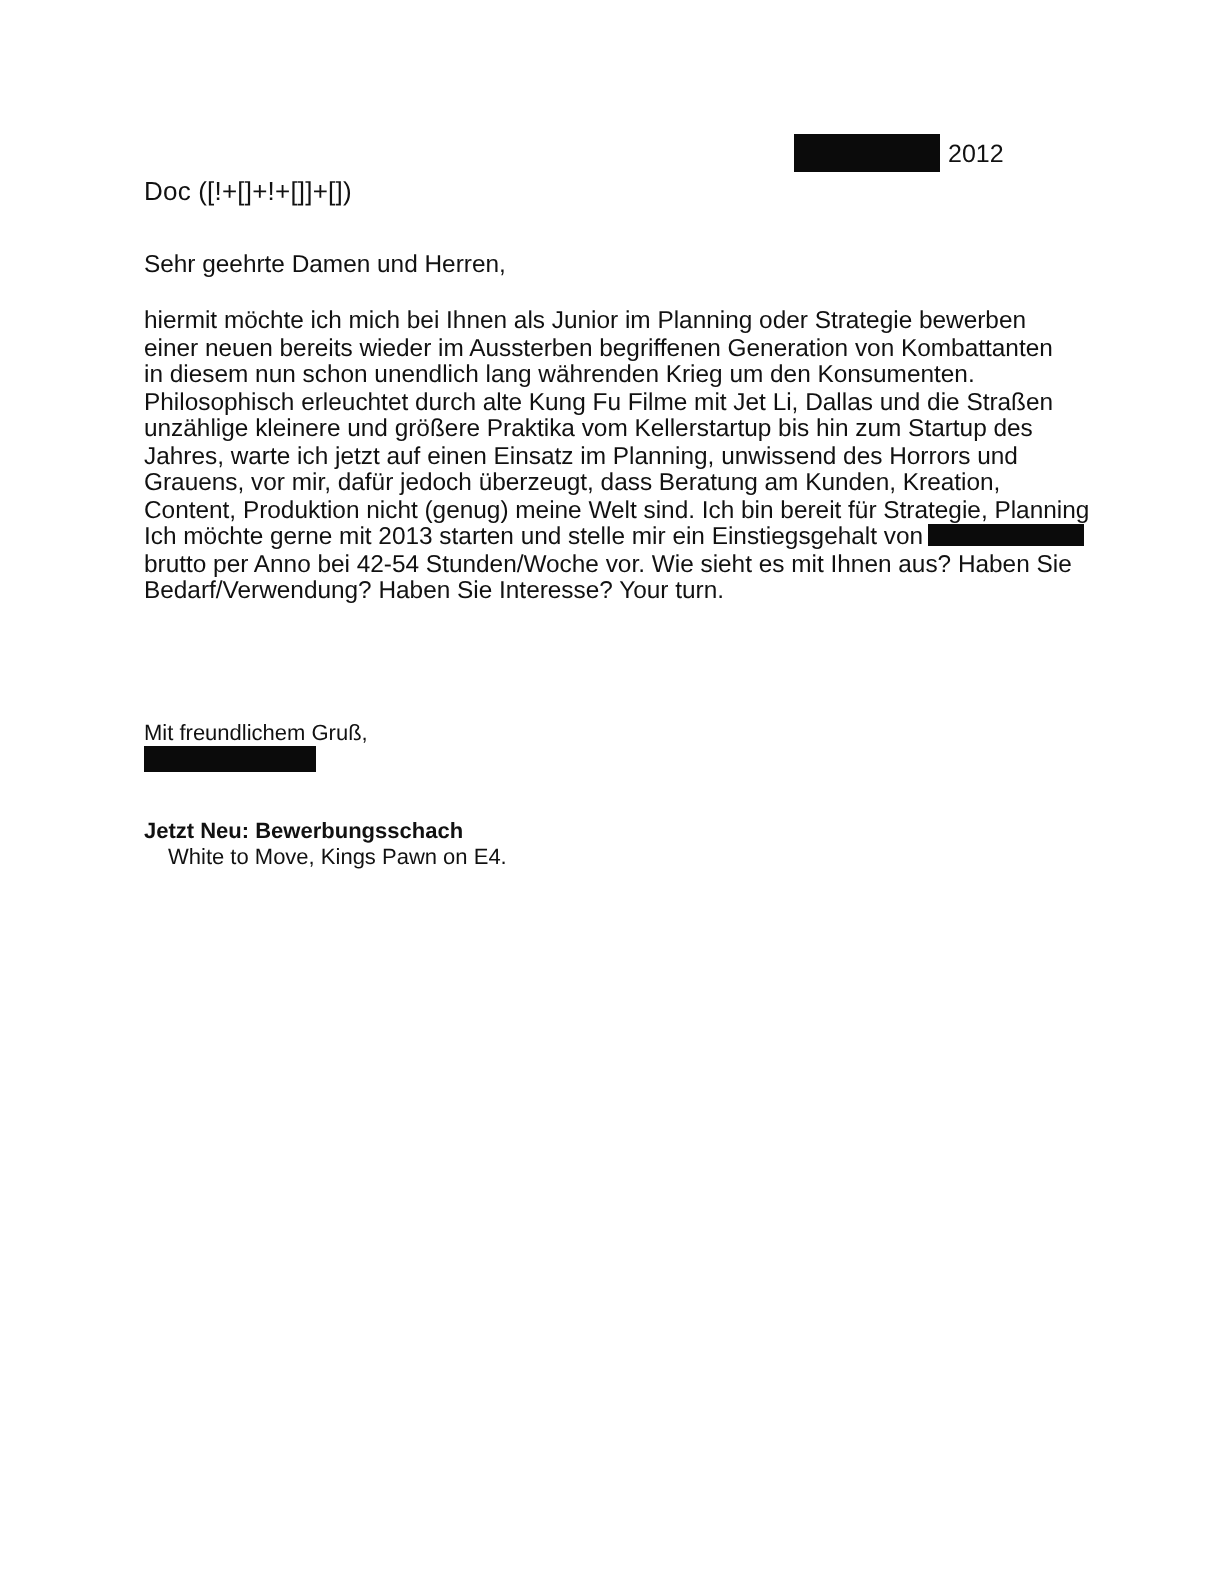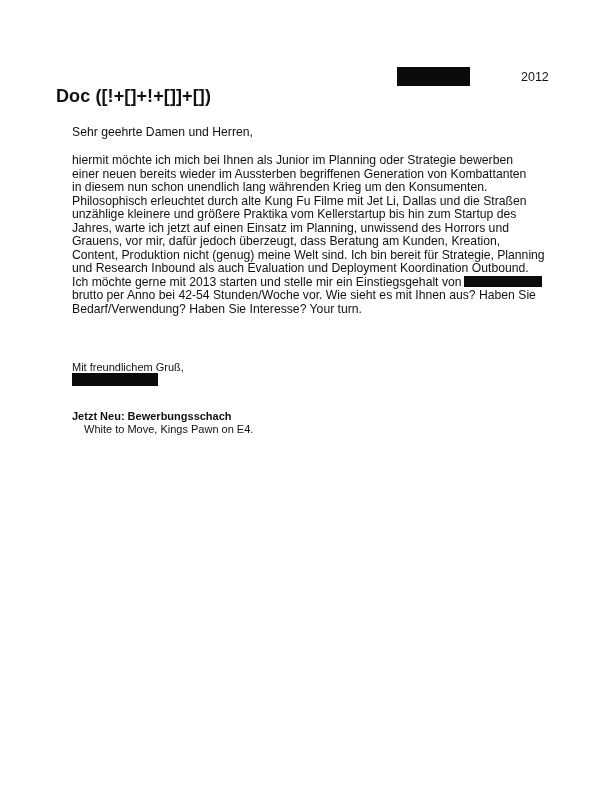--- a/index.html
+++ b/index.html
@@ -25,27 +25,26 @@
       top: 67px;
       height: 19px;
       width: 140px;
     }
     .date-year {
       position: absolute;
       left: 77px;
       top: 3px;
       font-size: 12.5px;
       line-height: 14px;
-      margin-left: 47px;
     }
     .title {
-      left: 56px;
+      left: 72px;
       top: 85px;
-      font-size: 18px;
-      font-weight: bold;
+      font-size: 13px;
+      font-weight: normal;
       line-height: 22px;
       white-space: nowrap;
       letter-spacing: 0.1px;
     }
     .greeting {
       left: 72px;
       top: 125px;
       font-size: 12.2px;
       line-height: 14px;
       white-space: nowrap;
@@ -108,21 +107,20 @@
 
 <div class="abs body-para">
   <span class="line">hiermit möchte ich mich bei Ihnen als Junior im Planning oder Strategie bewerben</span>
   <span class="line">einer neuen bereits wieder im Aussterben begriffenen Generation von Kombattanten</span>
   <span class="line">in diesem nun schon unendlich lang währenden Krieg um den Konsumenten.</span>
   <span class="line">Philosophisch erleuchtet durch alte Kung Fu Filme mit Jet Li, Dallas und die Straßen</span>
   <span class="line">unzählige kleinere und größere Praktika vom Kellerstartup bis hin zum Startup des</span>
   <span class="line">Jahres,  warte ich jetzt auf einen Einsatz im Planning, unwissend des Horrors und</span>
   <span class="line">Grauens, vor mir, dafür jedoch überzeugt, dass Beratung am Kunden, Kreation,</span>
   <span class="line">Content, Produktion nicht (genug) meine Welt sind. Ich bin bereit für Strategie, Planning</span>
-  <span class="line">und Research Inbound als auch Evaluation und Deployment  Koordination Outbound.</span>
   <span class="line"><span>Ich möchte gerne mit 2013 starten und stelle mir ein Einstiegsgehalt von</span><span class="inline-redaction"></span></span>
   <span class="line">brutto per Anno bei 42-54 Stunden/Woche  vor. Wie sieht es mit Ihnen aus? Haben Sie</span>
   <span class="line">Bedarf/Verwendung? Haben Sie Interesse? Your turn.</span>
 </div>
 
 <div class="abs closing">Mit freundlichem Gruß,</div>
 
 <div class="redaction" style="left:72px; top:373px; width:86px; height:13px;"></div>
 
 <div class="abs ps-title">Jetzt Neu: Bewerbungsschach</div>

